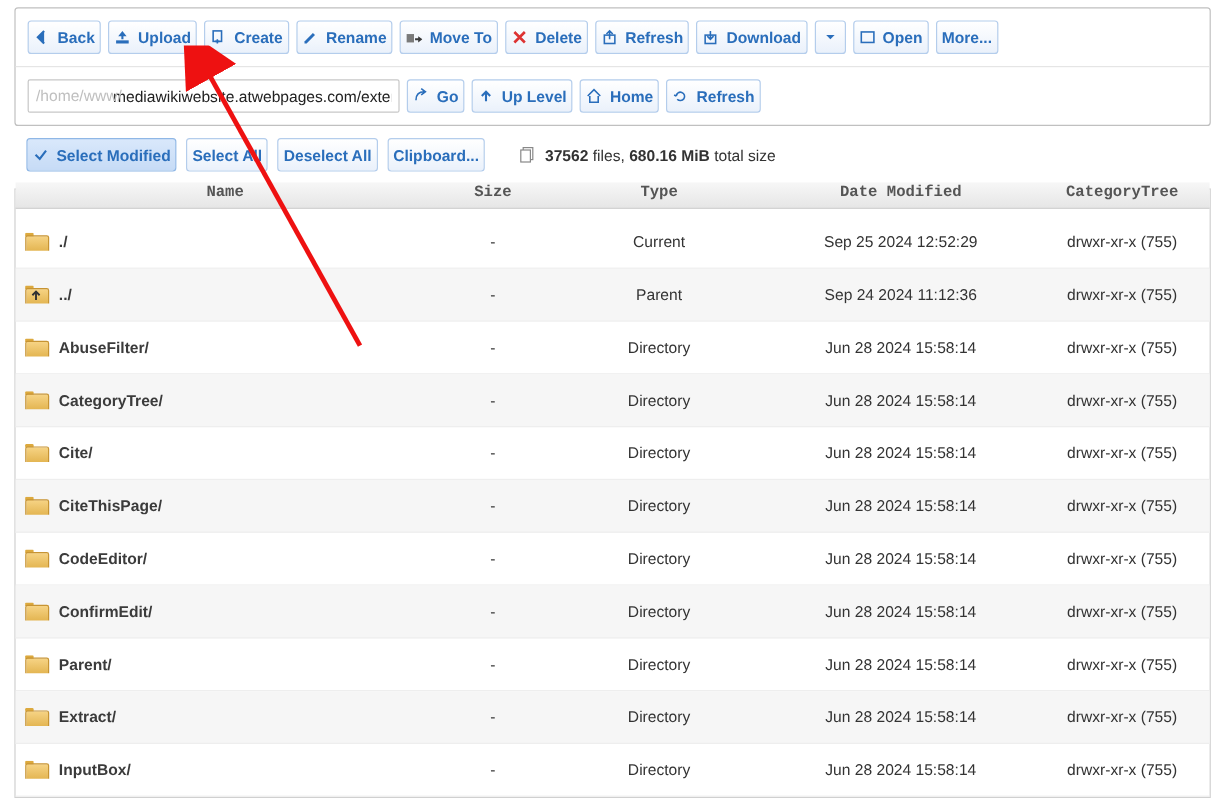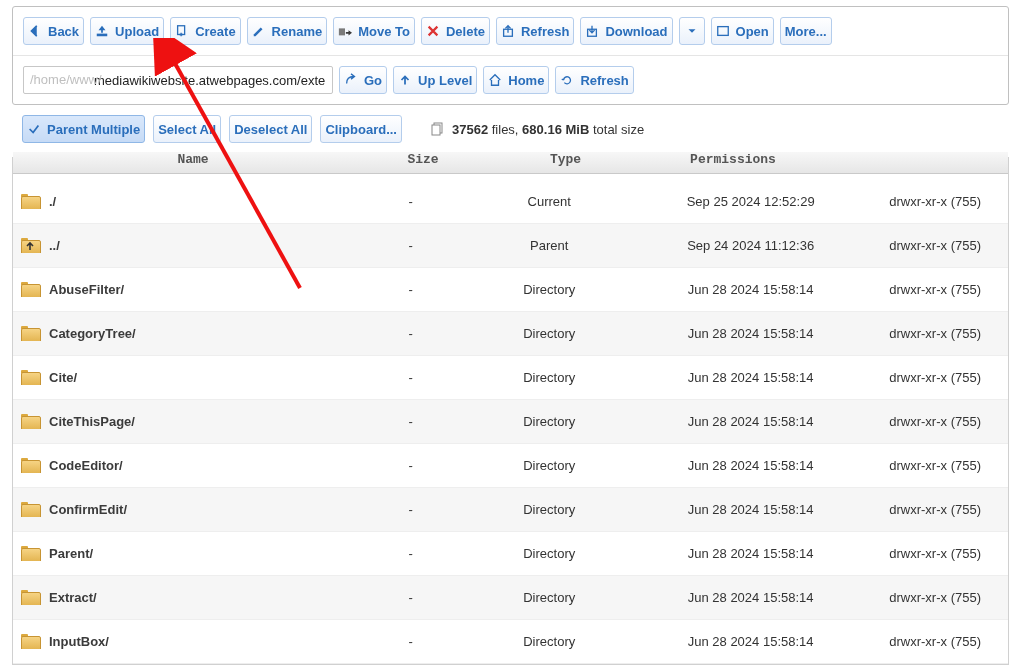--- a/index.html
+++ b/index.html
@@ -222,21 +222,21 @@
   </div>
 </div>
 
 <div class="selection-row" style="margin:0 12px;">
   <button class="btn btn-active">
     <span class="ic">
         <svg viewBox="0 0 16 16">
           <path d="M3 8 L7 12 L13 4" fill="none" stroke="#2a6ebb" stroke-width="2"></path>
         </svg>
       </span>
-    <span>Parent Multiple</span>
+    <span>Select Modified</span>
   </button>
   <button class="btn">
     <span>Select All</span>
   </button>
   <button class="btn">
     <span>Deselect All</span>
   </button>
   <button class="btn">
     <span>Clipboard...</span>
   </button>
@@ -253,21 +253,22 @@
       <span>total size</span>
     </span>
   </div>
 </div>
 
 <div class="table-wrap">
   <div class="hdr">
     <div class="cell c-name">Name</div>
     <div class="cell c-size">Size</div>
     <div class="cell c-type">Type</div>
-    <div class="cell c-perm">Permissions</div>
+    <div class="cell c-mod">Date Modified</div>
+    <div class="cell c-perm">CategoryTree</div>
   </div>
   <div id="rows">
       <div class="row">
         <div class="cell c-name">
           <span class="folder-ic"></span>
           <span class="fname">./</span>
         </div>
         <div class="cell c-size">-</div>
         <div class="cell c-type">Current</div>
         <div class="cell c-mod">Sep 25 2024 12:52:29</div>

